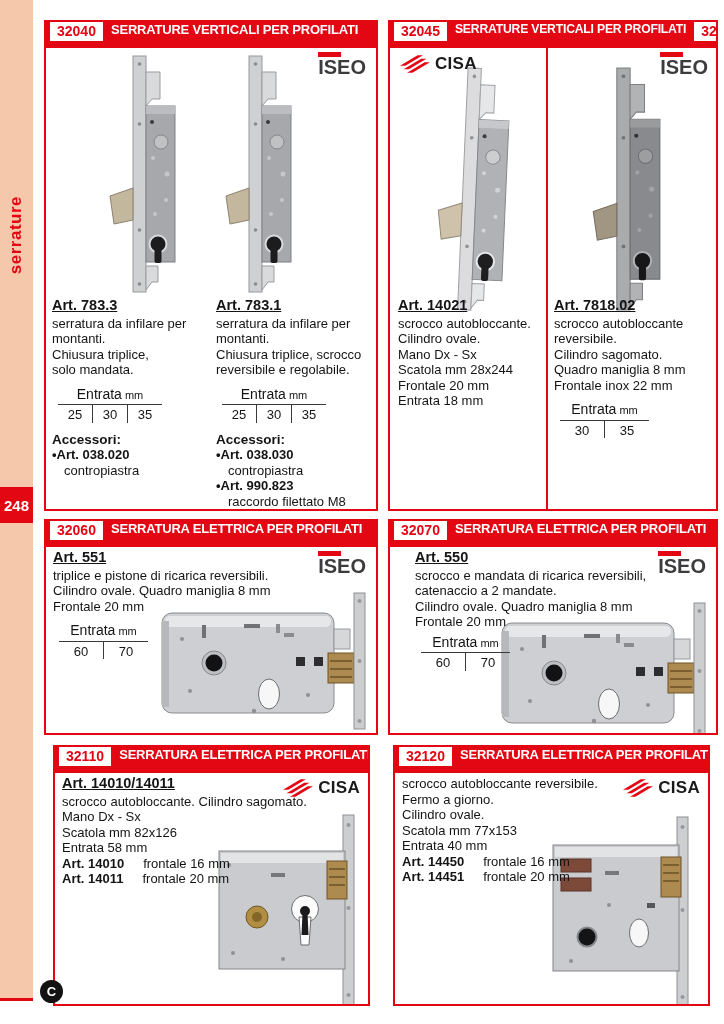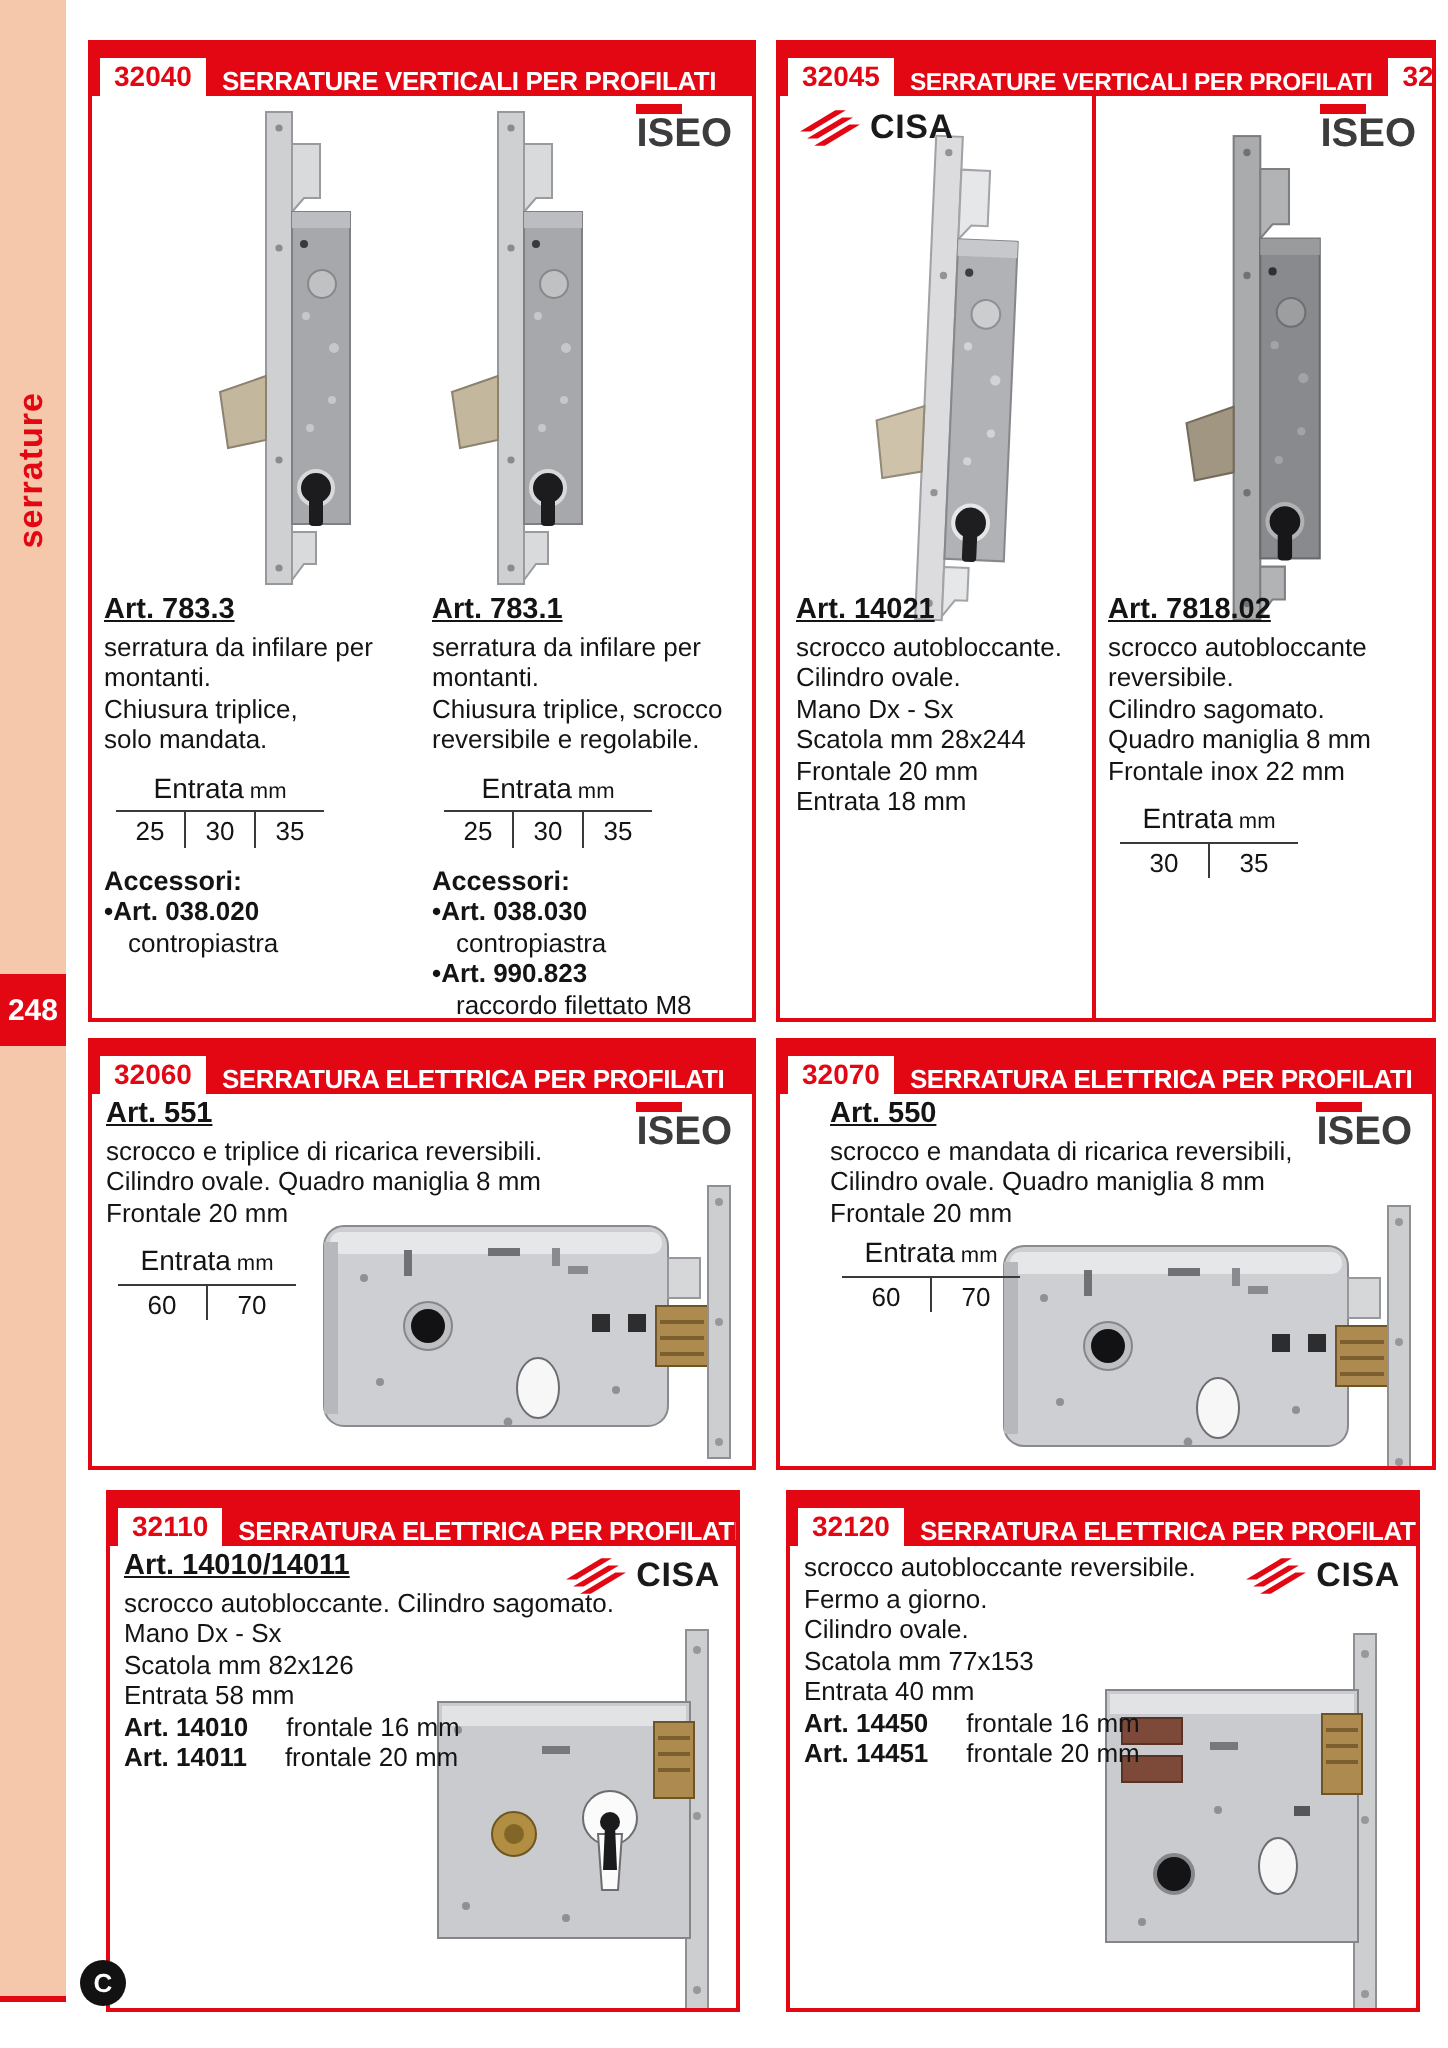--- a/index.html
+++ b/index.html
@@ -22,21 +22,21 @@
   
   .sec { position:absolute; border:2px solid #e30613; background:#fff; box-sizing:border-box; overflow:hidden; }
   .s1 { left:44px;  top:20px;  width:334px; height:491px; }
   .s2 { left:388px; top:20px;  width:330px; height:491px; }
   .s3 { left:44px;  top:519px; width:334px; height:216px; }
   .s4 { left:388px; top:519px; width:330px; height:216px; }
   .s5 { left:53px;  top:745px; width:317px; height:261px; }
   .s6 { left:393px; top:745px; width:317px; height:261px; }
 
   .sec-head { position:absolute; top:0; left:0; right:0; height:26px; background:#e30613;
-              display:flex; align-items:flex-end; gap:8px; padding:0 4px; box-sizing:border-box; z-index:2; }
+              display:flex; align-items:flex-start; gap:8px; padding:0 4px; box-sizing:border-box; z-index:2; }
   .code-box { background:#fff; color:#e30613; font-weight:bold; font-size:14px;
               padding:0 7px; height:19px; line-height:19px; white-space:nowrap; }
   .sec-title { color:#fff; font-weight:bold; font-size:13px; letter-spacing:-0.2px; white-space:nowrap; }
   .sec-title.center { flex:1; text-align:center; font-size:12.2px; }
   .vdivider { position:absolute; top:26px; bottom:0; width:2px; background:#e30613; z-index:1; }
 
   
   .iseo { position:absolute; z-index:3; padding-top:5px; line-height:1; }
   .iseo .bar { position:absolute; top:0; left:0; width:23px; height:5px; background:#e30613; }
   .iseo-txt { font-weight:bold; font-size:20px; color:#3c3c3e; letter-spacing:0px; }
@@ -292,21 +292,21 @@
     </div>
     <span class="iseo" style="right:10px; top:30px;">
       <span class="bar"></span>
       <span class="iseo-txt">ISEO</span>
     </span>
     <svg class="lock" style="left:110px; top:70px;" width="220" height="140" viewBox="0 0 220 140">
         <use href="#hlock"></use>
       </svg>
     <div class="prod" style="left:7px; top:29px; width:312px;">
       <div class="art">Art. 551</div>
-      <div class="pline">scrocco e triplice di ricarica reversibili.</div>
+      <div class="pline">triplice e pistone di ricarica reversibili.</div>
       <div class="pline">Cilindro ovale. Quadro maniglia 8 mm</div>
       <div class="pline">Frontale 20 mm</div>
       <div class="entrata">
         <div class="entrata-head">
           <span>Entrata</span><span class="unit">mm</span>
         </div>
         <div class="entrata-vals two">
           <span>60</span>
           <span>70</span>
         </div>
@@ -322,20 +322,21 @@
     <span class="iseo" style="right:10px; top:30px;">
       <span class="bar"></span>
       <span class="iseo-txt">ISEO</span>
     </span>
     <svg class="lock" style="left:106px; top:80px;" width="220" height="140" viewBox="0 0 220 140">
         <use href="#hlock"></use>
       </svg>
     <div class="prod" style="left:7px; top:29px; width:310px;margin-left:18px;">
       <div class="art">Art. 550</div>
       <div class="pline">scrocco e mandata di ricarica reversibili,</div>
+      <div class="pline">catenaccio a 2 mandate.</div>
       <div class="pline">Cilindro ovale. Quadro maniglia 8 mm</div>
       <div class="pline">Frontale 20 mm</div>
       <div class="entrata" style="margin-top:5px;">
         <div class="entrata-head">
           <span>Entrata</span><span class="unit">mm</span>
         </div>
         <div class="entrata-vals two">
           <span>60</span>
           <span>70</span>
         </div>

